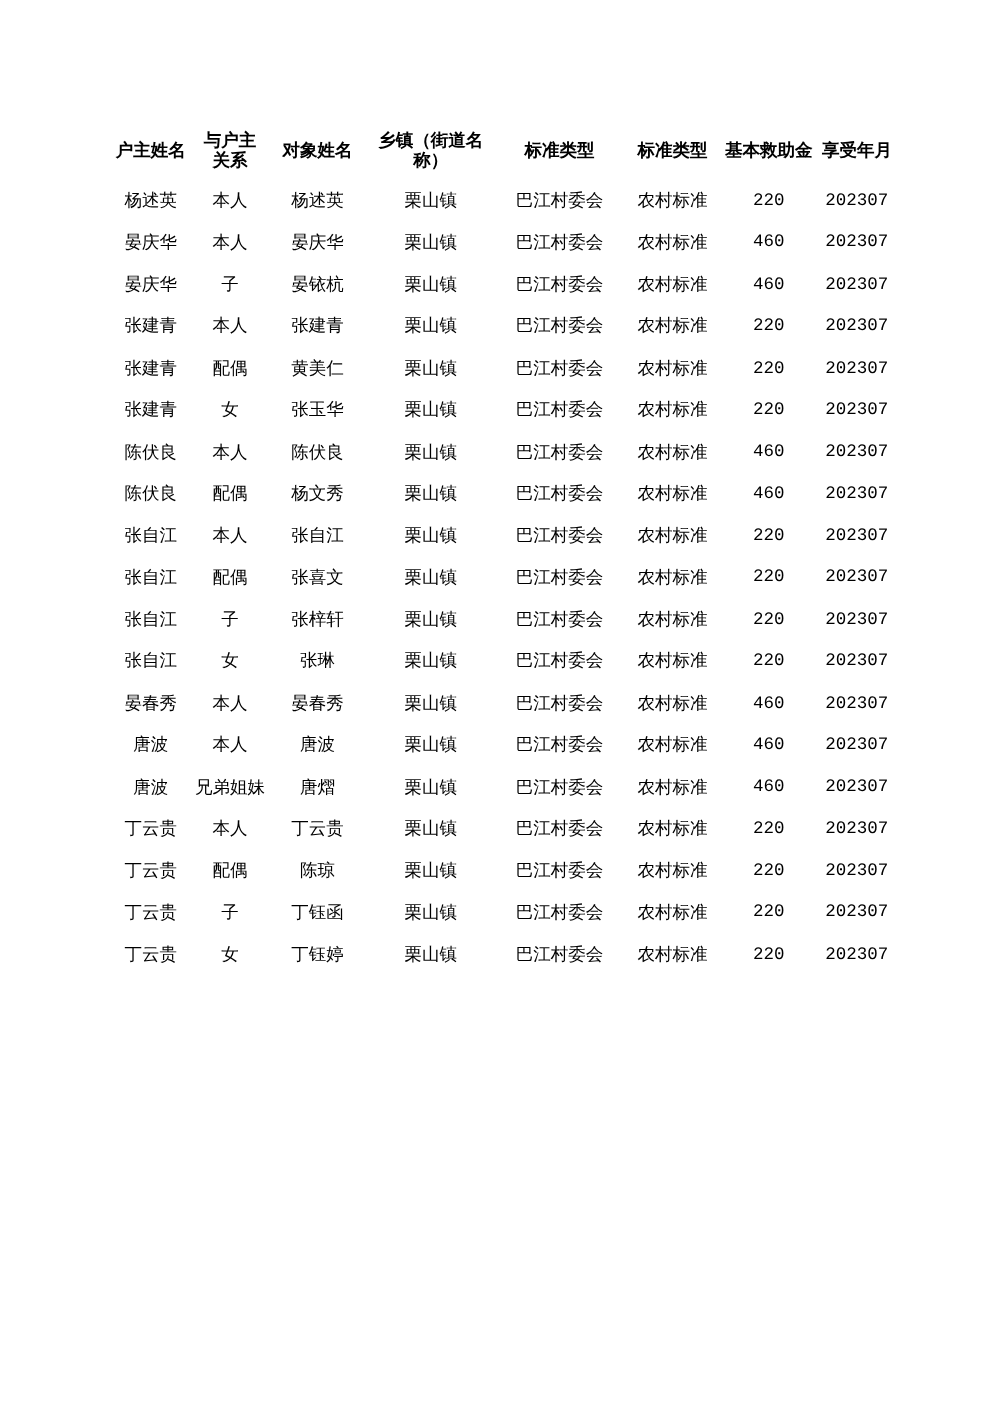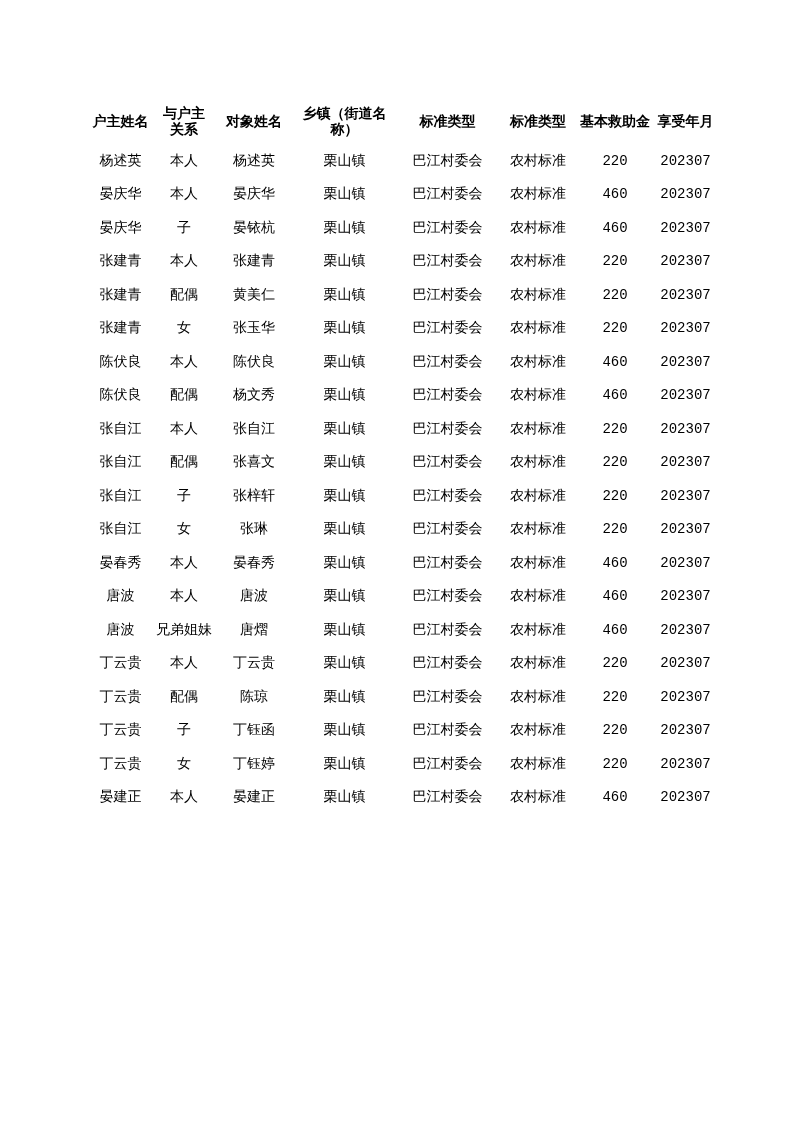--- a/index.html
+++ b/index.html
@@ -266,25 +266,15 @@
         <tr>
           <td>丁云贵</td>
           <td>女</td>
           <td>丁钰婷</td>
           <td>栗山镇</td>
           <td>巴江村委会</td>
           <td>农村标准</td>
           <td>220</td>
           <td>202307</td>
         </tr>
-        <tr>
-          <td>晏建正</td>
-          <td>本人</td>
-          <td>晏建正</td>
-          <td>栗山镇</td>
-          <td>巴江村委会</td>
-          <td>农村标准</td>
-          <td>460</td>
-          <td>202307</td>
-        </tr>
       </tbody>
   </table>
 </div>
 
 </body></html>

